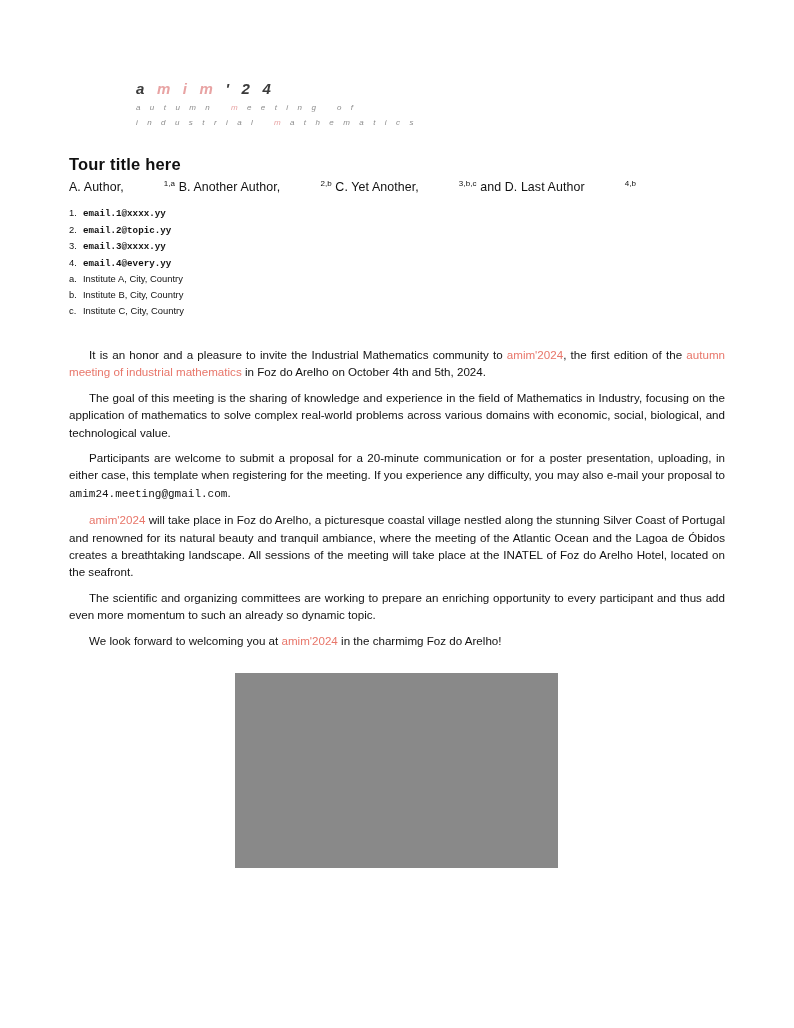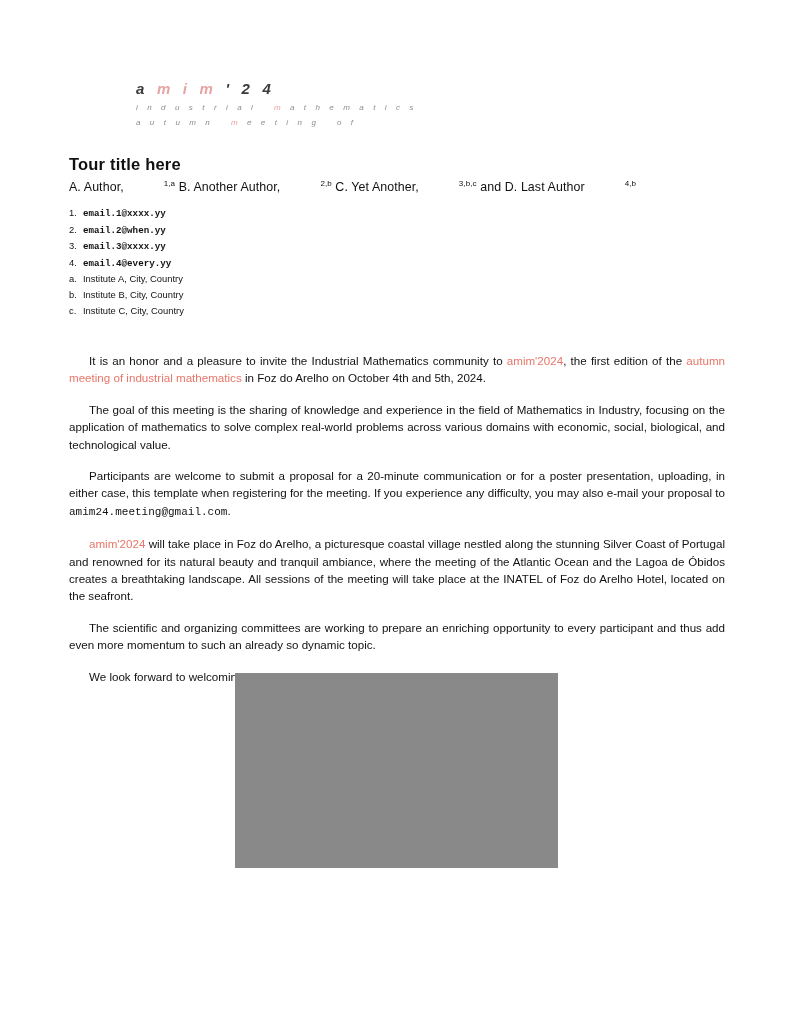--- a/index.html
+++ b/index.html
@@ -94,21 +94,21 @@
     position: absolute;
     left: 69px;
     top: 338px;
     width: 656px;
     font-size: 11.6px;
     line-height: 17.4px;
     text-align: justify;
     color: #111111;
   }
   .body-text p {
-    margin: 14px 0 5px 0;
+    margin: 8px 0 5px 0;
     text-indent: 20px;
   }
   .accent { color: #e8766a; }
   .mono-inline {
     font-family: "Liberation Mono", "DejaVu Sans Mono", monospace;
     font-size: 11px;
   }
 
   
   .references {
@@ -140,31 +140,31 @@
     color: #111111;
   }
 </style>
 </head>
 <body>
 
 <div class="page">
 
   <div class="logo-block">
     <div class="logo-main"><span>a </span><span class="pink">m i m</span><span> ' 2 4</span></div>
+    <div class="logo-sub"><span>a u t u m n   </span><span class="pink">m</span><span> e e t i n g   o f</span></div>
     <div class="logo-sub"><span>i n d u s t r i a l   </span><span class="pink">m</span><span> a t h e m a t i c s</span></div>
-    <div class="logo-sub"><span>a u t u m n   </span><span class="pink">m</span><span> e e t i n g   o f</span></div>
   </div>
 
   <div class="title">Tour title here</div>
 
   <div class="authors"><span>A. Author,</span><sup>1,a</sup><span> B. Another Author,</span><sup>2,b</sup><span> C. Yet Another,</span><sup>3,b,c</sup><span> and D. Last Author</span><sup>4,b</sup></div>
 
   <div class="notes">
     <div class="row"><span class="marker">1.</span><span class="mono">email.1@xxxx.yy</span></div>
-    <div class="row"><span class="marker">2.</span><span class="mono">email.2@when.yy</span></div>
+    <div class="row"><span class="marker">2.</span><span class="mono">email.2@topic.yy</span></div>
     <div class="row"><span class="marker">3.</span><span class="mono">email.3@xxxx.yy</span></div>
     <div class="row"><span class="marker">4.</span><span class="mono">email.4@every.yy</span></div>
     <div class="row"><span class="marker">a.</span><span>Institute A, City, Country</span></div>
     <div class="row"><span class="marker">b.</span><span>Institute B, City, Country</span></div>
     <div class="row"><span class="marker">c.</span><span>Institute C, City, Country</span></div>
   </div>
 
   <div class="body-text">
     <p><span>It is an honor and a pleasure to invite the Industrial Mathematics community to </span><span class="accent">amim'2024</span><span>, the first edition of the </span><span class="accent">autumn meeting of industrial mathematics</span><span> in Foz do Arelho on October 4th and 5th, 2024.</span></p>
 

